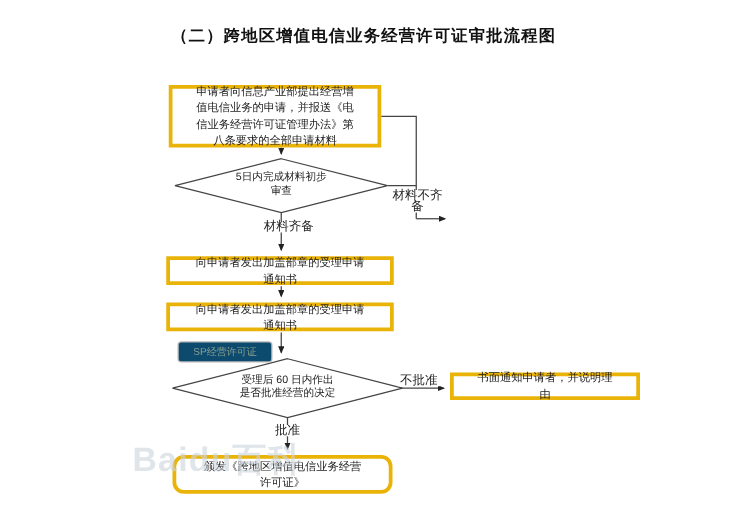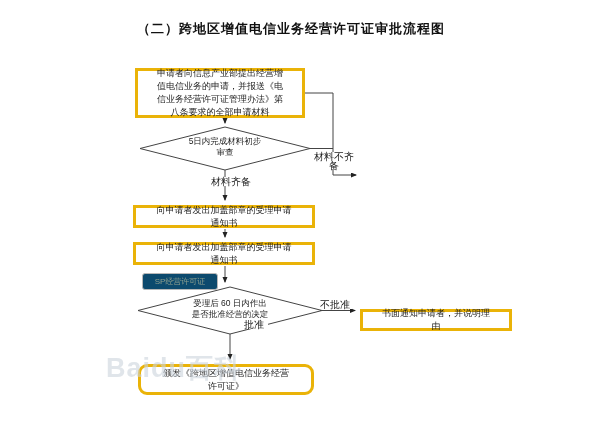--- a/index.html
+++ b/index.html
@@ -34,28 +34,28 @@
   .watermark{
     position:absolute;z-index:5;left:106px;top:350px;
     font-size:27px;font-weight:bold;letter-spacing:1px;
     color:rgba(203,211,220,0.60);pointer-events:none;white-space:nowrap;text-align:right;
   }
   
   #n-submit{left:135px;top:68px;width:170px;height:50px;}
   #n-reject{left:362px;top:157px;width:160px;height:36px;}
   #n-accept{left:133px;top:205px;width:182px;height:23px;}
   #n-distribute{left:133px;top:242px;width:182px;height:23px;}
-  #n-written{left:360px;top:309px;width:152px;height:22px;font-size:9px;}
+  #n-written{left:360px;top:298px;width:152px;height:22px;font-size:9px;}
   #n-issue{left:138px;top:364px;width:176px;height:31px;}
   #d1-text{left:150px;top:136px;width:150px;}
   #d2-text{left:155px;top:298px;width:150px;}
   #lbl-incomplete{left:311px;top:152px;width:46px;}
   #lbl-complete{left:207px;top:177px;width:48px;}
   #lbl-notapproved{left:318px;top:300px;width:34px;}
-  #lbl-approved{left:216px;top:320px;width:28px;margin-left:24px;}
+  #lbl-approved{left:216px;top:340px;width:28px;}
 </style>
 </head>
 <body>
 
 <div id="canvas">
 
   <div class="title">（二）跨地区增值电信业务经营许可证审批流程图</div>
 
   <svg class="connectors" width="605" height="423" viewBox="0 0 605 423">
     <defs>

